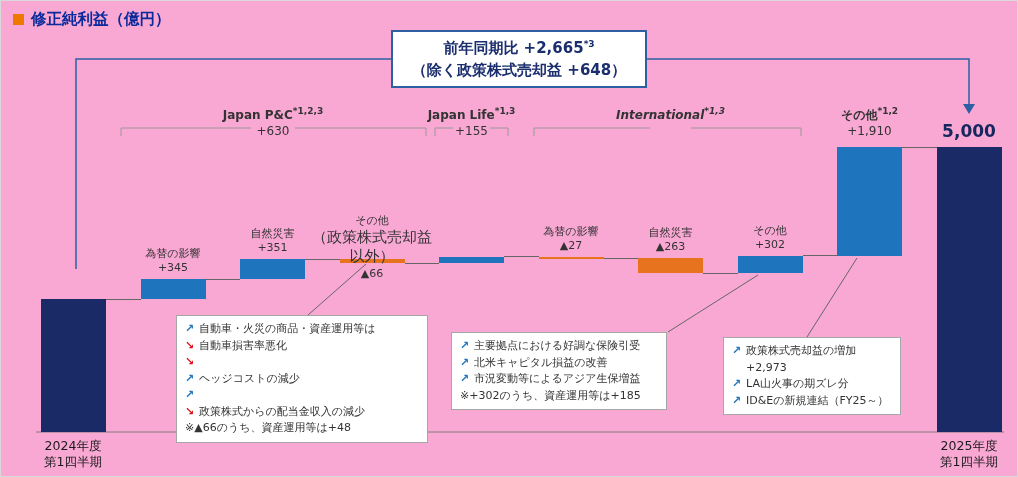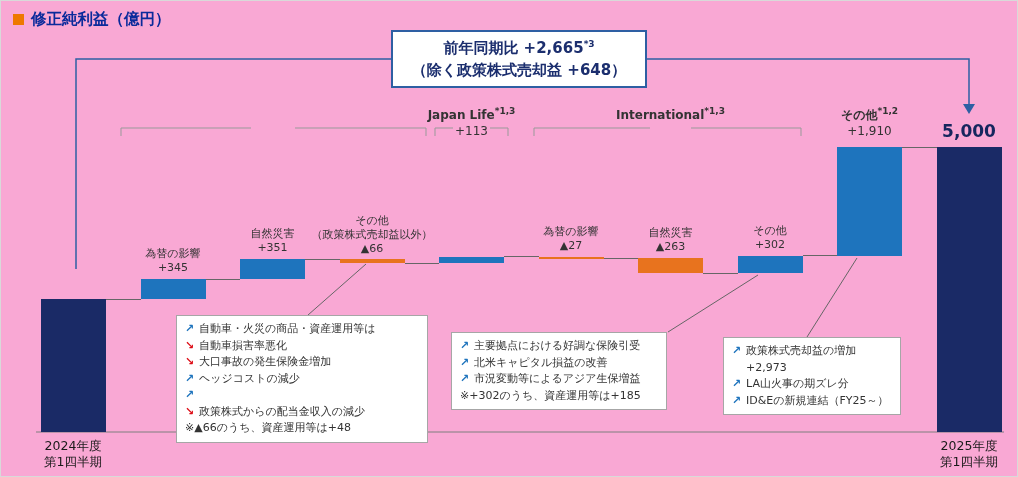--- a/index.html
+++ b/index.html
@@ -10,21 +10,21 @@
   .callout { position: absolute; left: 390px; top: 29px; width: 256px; height: 58px; border: 2px solid #2e5fa3; background: #fff;
              display: flex; flex-direction: column; justify-content: center; align-items: center;
              font-size: 15px; font-weight: bold; color: #1b2e6e; line-height: 1.5; }
   sup { font-size: 9px; }
   .overlay { position: absolute; left: 0; top: 0; pointer-events: none; }
   #chart-layer, #groups-layer, #notes-layer { position: absolute; left: 0; top: 0; width: 100%; height: 100%; }
   .bar { position: absolute; }
   .connector { position: absolute; background: #666; }
   .total-label { position: absolute; font-size: 17px; font-weight: bold; color: #16265e; text-align: center; }
   .bar-label { position: absolute; text-align: center; color: #333; font-size: 11px; line-height: 1.25; }
-  .bar-label .sub { font-size: 11px; line-height: 1.3; }
+  .bar-label .sub { font-size: 15px; line-height: 1.3; }
   .group-label { position: absolute; text-align: center; color: #333; }
   .g-name { font-size: 12px; font-weight: bold; line-height: 15px; }
   .g-val { font-size: 12px; line-height: 15px; margin-top: 1px; }
   .note-box { position: absolute; border: 1px solid #a6a6a6; background: #fff; padding: 5px 8px; font-size: 11px; color: #333; }
   .note-item { display: flex; align-items: flex-start; line-height: 1.5; }
   .arrow { flex: 0 0 14px; width: 14px; font-weight: bold; }
   .arrow.up { color: #1e74bd; }
   .arrow.down { color: #dd0b15; }
   .axis-label { position: absolute; font-size: 12.5px; font-weight: normal; color: #1a1a1a; line-height: 1.3; text-align: center; }
 </style>
@@ -99,25 +99,29 @@
         <div>その他</div>
         <div>+302</div>
       </div>
       <div class="connector" style="left: 801.5px; top: 254.4px; width: 34.5px; height: 1px;"></div>
       <div class="bar" style="left: 836px; top: 146.1px; width: 65px; height: 108.9px; background: rgb(30, 116, 189);"></div>
       <div class="connector" style="left: 901px; top: 145.6px; width: 34.5px; height: 1px;"></div>
       <div class="bar" style="left: 935.5px; top: 146px; width: 65px; height: 285px; background: rgb(26, 42, 102);"></div>
       <div class="total-label" style="left: 910.5px; top: 120px; width: 115px;">5,000</div>
     </div>
   <div id="groups-layer">
+      <div class="group-label" style="left: 172px; top: 103px; width: 200px;">
+        <div class="g-name">Japan P&amp;C<sup>*1,2,3</sup></div>
+        <div class="g-val">+630</div>
+      </div>
       <div class="group-label" style="left: 370.5px; top: 103px; width: 200px;">
         <div class="g-name">Japan Life<sup>*1,3</sup></div>
-        <div class="g-val">+113</div>
-      </div>
-      <div class="group-label" style="left: 569.5px; top: 103px; width: 200px;">
+        <div class="g-val">+155</div>
+      </div>
+      <div class="group-label" style="left: 569.5px; top: 103px; width: 200px; font-style: italic;">
         <div class="g-name">International<sup>*1,3</sup></div>
       </div>
       <div class="group-label" style="left: 768.5px; top: 103px; width: 200px;">
         <div class="g-name">その他<sup>*1,2</sup></div>
         <div class="g-val">+1,910</div>
       </div>
     </div>
 
   <div class="callout">
     <div><span>前年同期比 +2,665</span><sup>*3</sup></div>
@@ -129,21 +133,20 @@
         <div class="note-item">
           <span class="arrow up">↗</span>
           <span>自動車・火災の商品・資産運用等は</span>
         </div>
         <div class="note-item">
           <span class="arrow down">↘</span>
           <span>自動車損害率悪化</span>
         </div>
         <div class="note-item">
           <span class="arrow down">↘</span>
-          <span>大口事故の発生保険金増加</span>
         </div>
         <div class="note-item">
           <span class="arrow up">↗</span>
           <span>ヘッジコストの減少</span>
         </div>
         <div class="note-item">
           <span class="arrow up">↗</span>
         </div>
         <div class="note-item">
           <span class="arrow down">↘</span>

